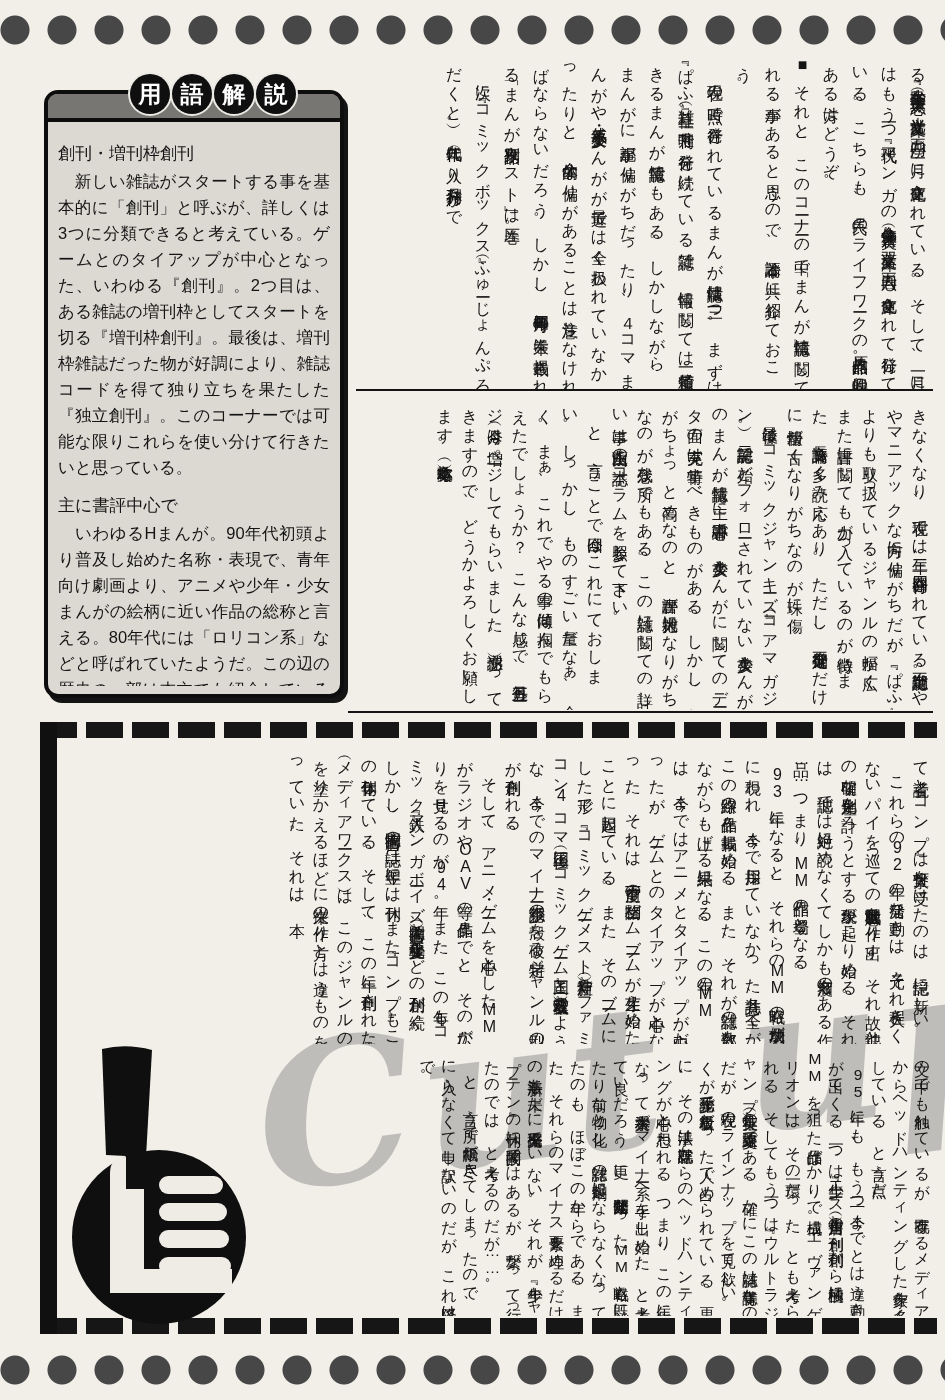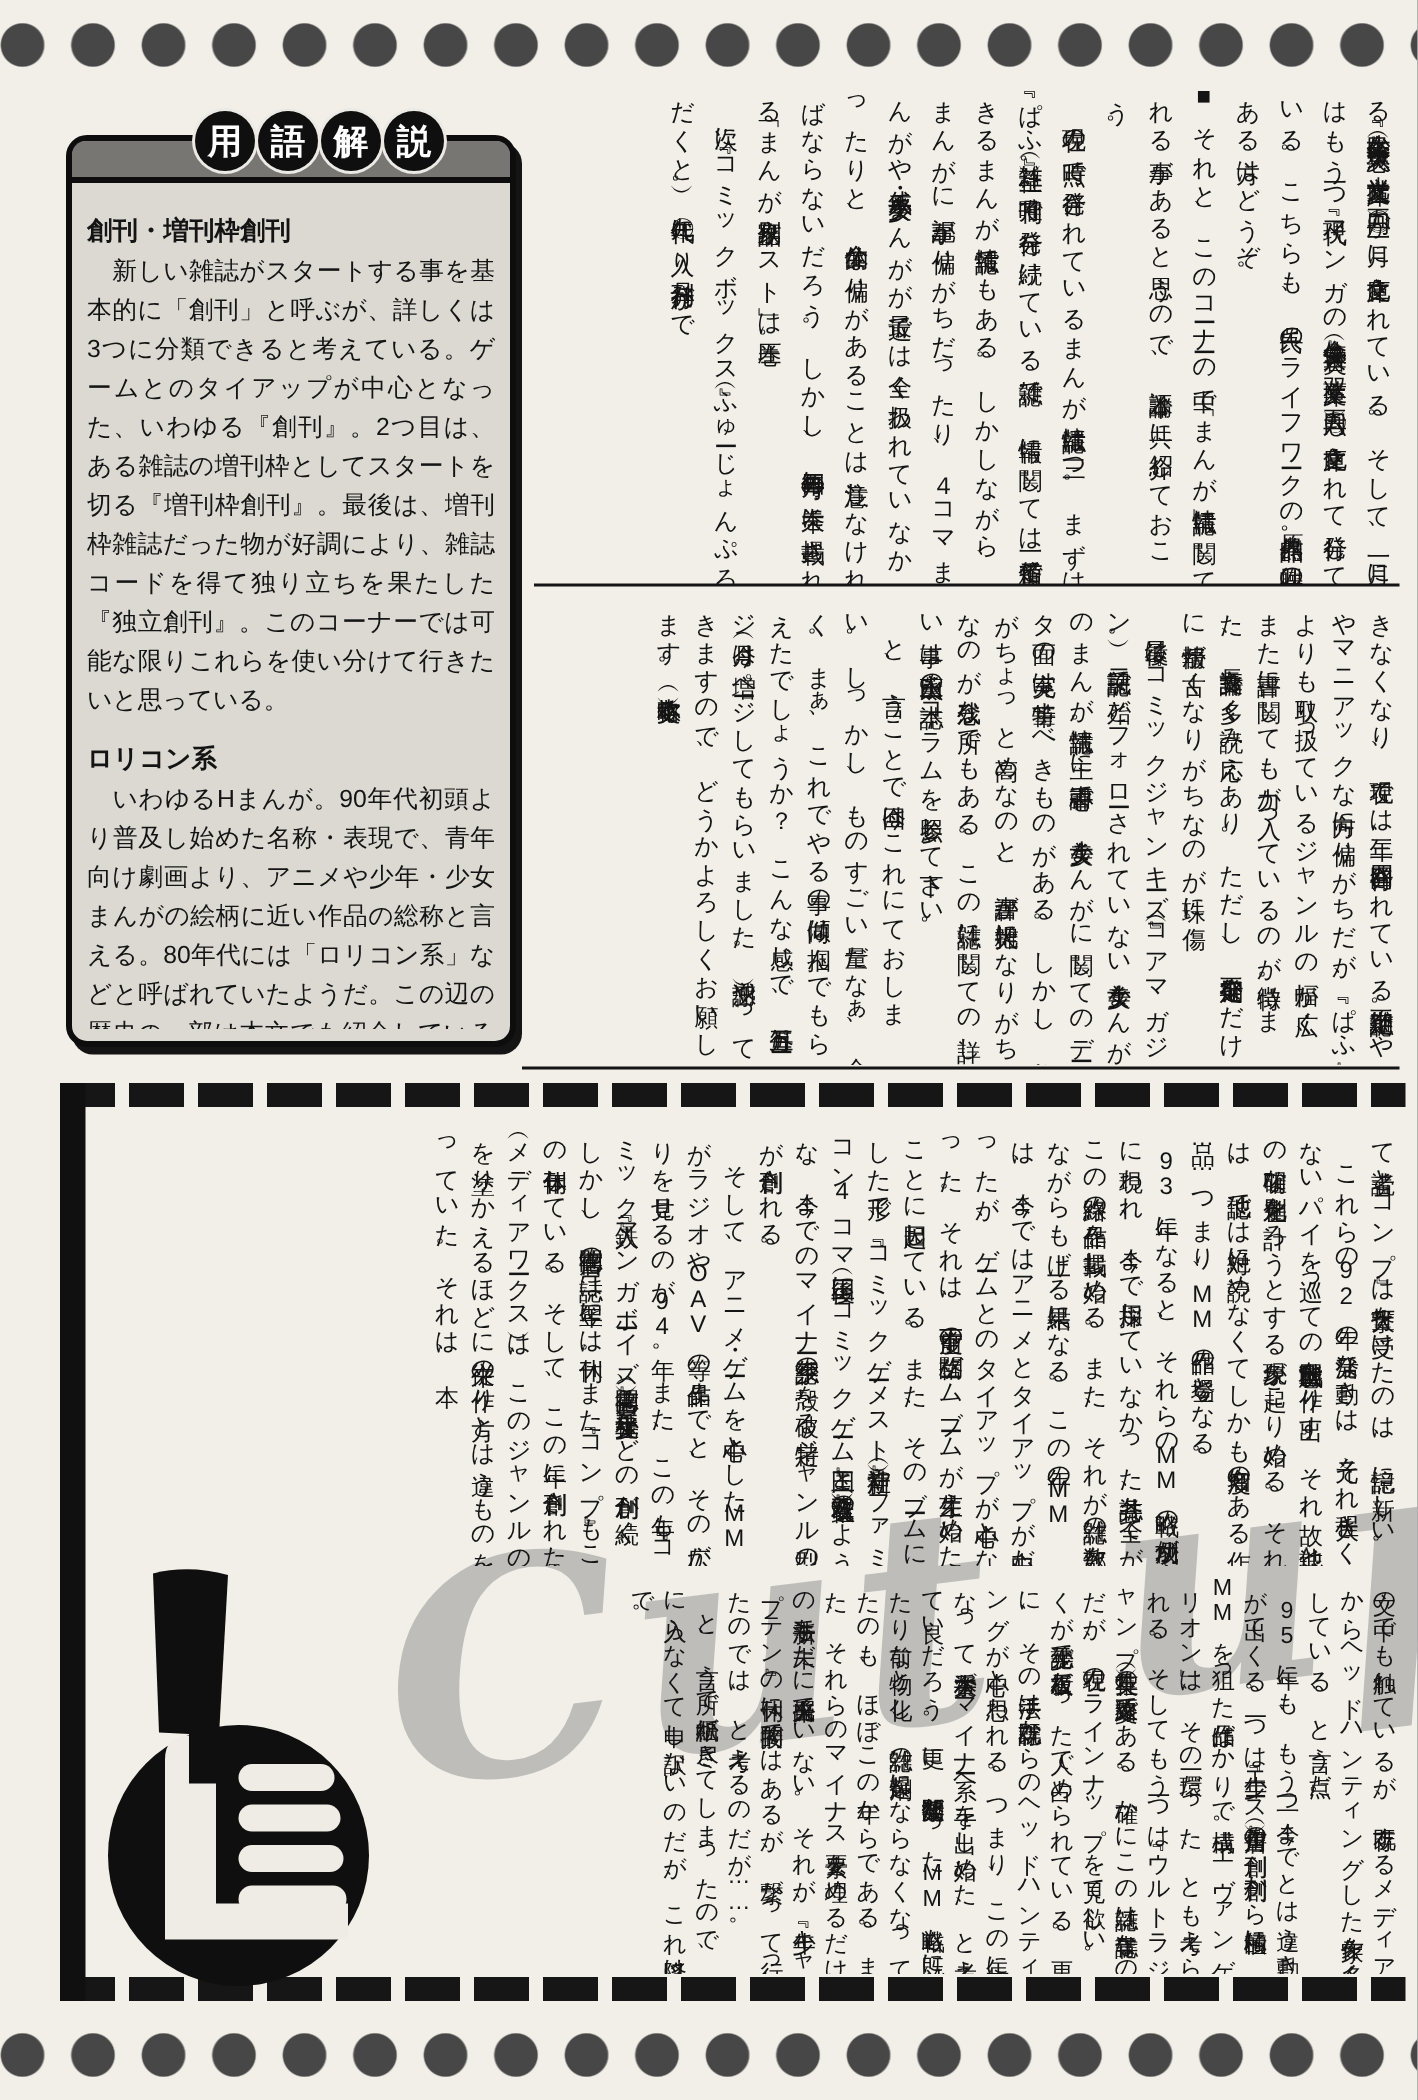--- a/index.html
+++ b/index.html
@@ -39,21 +39,21 @@
     width:40px;height:40px;border-radius:50%;
     background:#0f0f0f;color:#ffffff;
     font-weight:bold;font-size:23px;line-height:40px;text-align:center;
     margin-right:2px;box-shadow:0 0 0 2px #eceae4;
   }
   .gbox-body{
     position:absolute;left:10px;right:10px;top:34px;bottom:8px;
     font-size:16.5px;line-height:26px;overflow:hidden;
   }
   .gbox-body h3{
-    margin:14px 0 2px 0;font-size:17px;line-height:24px;font-weight:bold;
+    margin:14px 0 2px 0;font-size:17px;line-height:24px;font-weight:normal;
   }
   .gbox-body p{margin:0;text-align:justify;}
 
   
   .vtext{
     position:absolute;
     writing-mode:vertical-rl;
     text-orientation:upright;
     overflow:hidden;
     z-index:2;
@@ -103,21 +103,21 @@
     <div class="gbox-header"></div>
     <div class="gbox-circles">
       <div class="gcircle">用</div>
       <div class="gcircle">語</div>
       <div class="gcircle">解</div>
       <div class="gcircle">説</div>
     </div>
     <div class="gbox-body">
       <h3>創刊・増刊枠創刊</h3>
       <p>　新しい雑誌がスタートする事を基本的に「創刊」と呼ぶが、詳しくは3つに分類できると考えている。ゲームとのタイアップが中心となった、いわゆる『創刊』。2つ目は、ある雑誌の増刊枠としてスタートを切る『増刊枠創刊』。最後は、増刊枠雑誌だった物が好調により、雑誌コードを得て独り立ちを果たした『独立創刊』。このコーナーでは可能な限りこれらを使い分けて行きたいと思っている。</p>
-      <h3>ロリコン系</h3>
+      <h3>主に書評中心で</h3>
       <p>　いわゆるHまんが。90年代初頭より普及し始めた名称・表現で、青年向け劇画より、アニメや少年・少女まんがの絵柄に近い作品の総称と言える。80年代には「ロリコン系」などと呼ばれていたようだ。この辺の歴史の一部は本文でも紹介しているが『嫌われ者の記』（塩山芳明・一水社）に詳しく著してある。現在では、約45誌の定期発行雑誌を抱える一大ジャンルとなっている。</p>
     </div>
   </div>
 
   <div class="vtext" id="block1">
     <p>る『少女民俗学』（大塚英志／光文社文庫／五〇〇円）が一月に文庫化されている。そして、一月にはもう一つ『現代マンガの全体像』（呉智英／双葉文庫／五六〇円）も文庫化されて発行している。こちらも、呉氏のライフワークの原点的作品。興味のある方はどうぞ。</p>
     <p>■それと、このコーナーの中で「まんが情報誌」に関して触れる事があると思うので、評論本と共に紹介しておこう。</p>
     <p>　現在の時点で発行されているまんが情報誌は三つ。まずは『ぱふ』（雑草社）。唯一月刊で発行を続けている雑誌で、情報に関しては一番信頼できるまんが情報誌でもある。しかしながら、少女まんがに記事が偏りがちだったり、４コマまんがや成年系・美少女まんがが最近では全く扱われていなかったりと、全体的な偏りがあることは注意しなければならないだろう。しかし、毎年四月号の巻末に掲載される「まんが家別作品リスト」は圧巻。</p>
     <p>　次に『コミックボックス』（ふゅーじょんぷろだくと）。九〇年代に入り月刊発行がで</p>
   </div>

